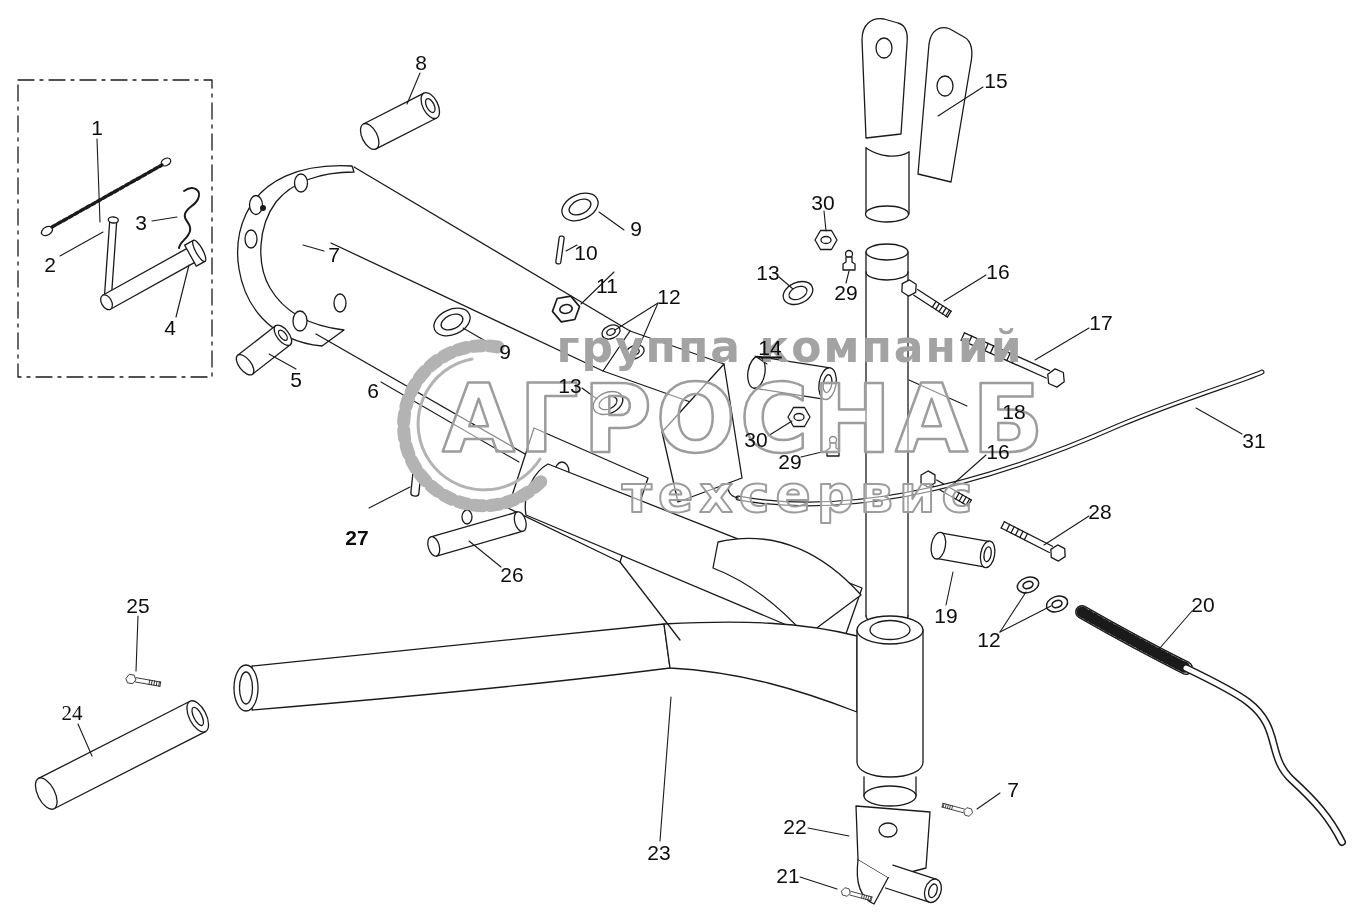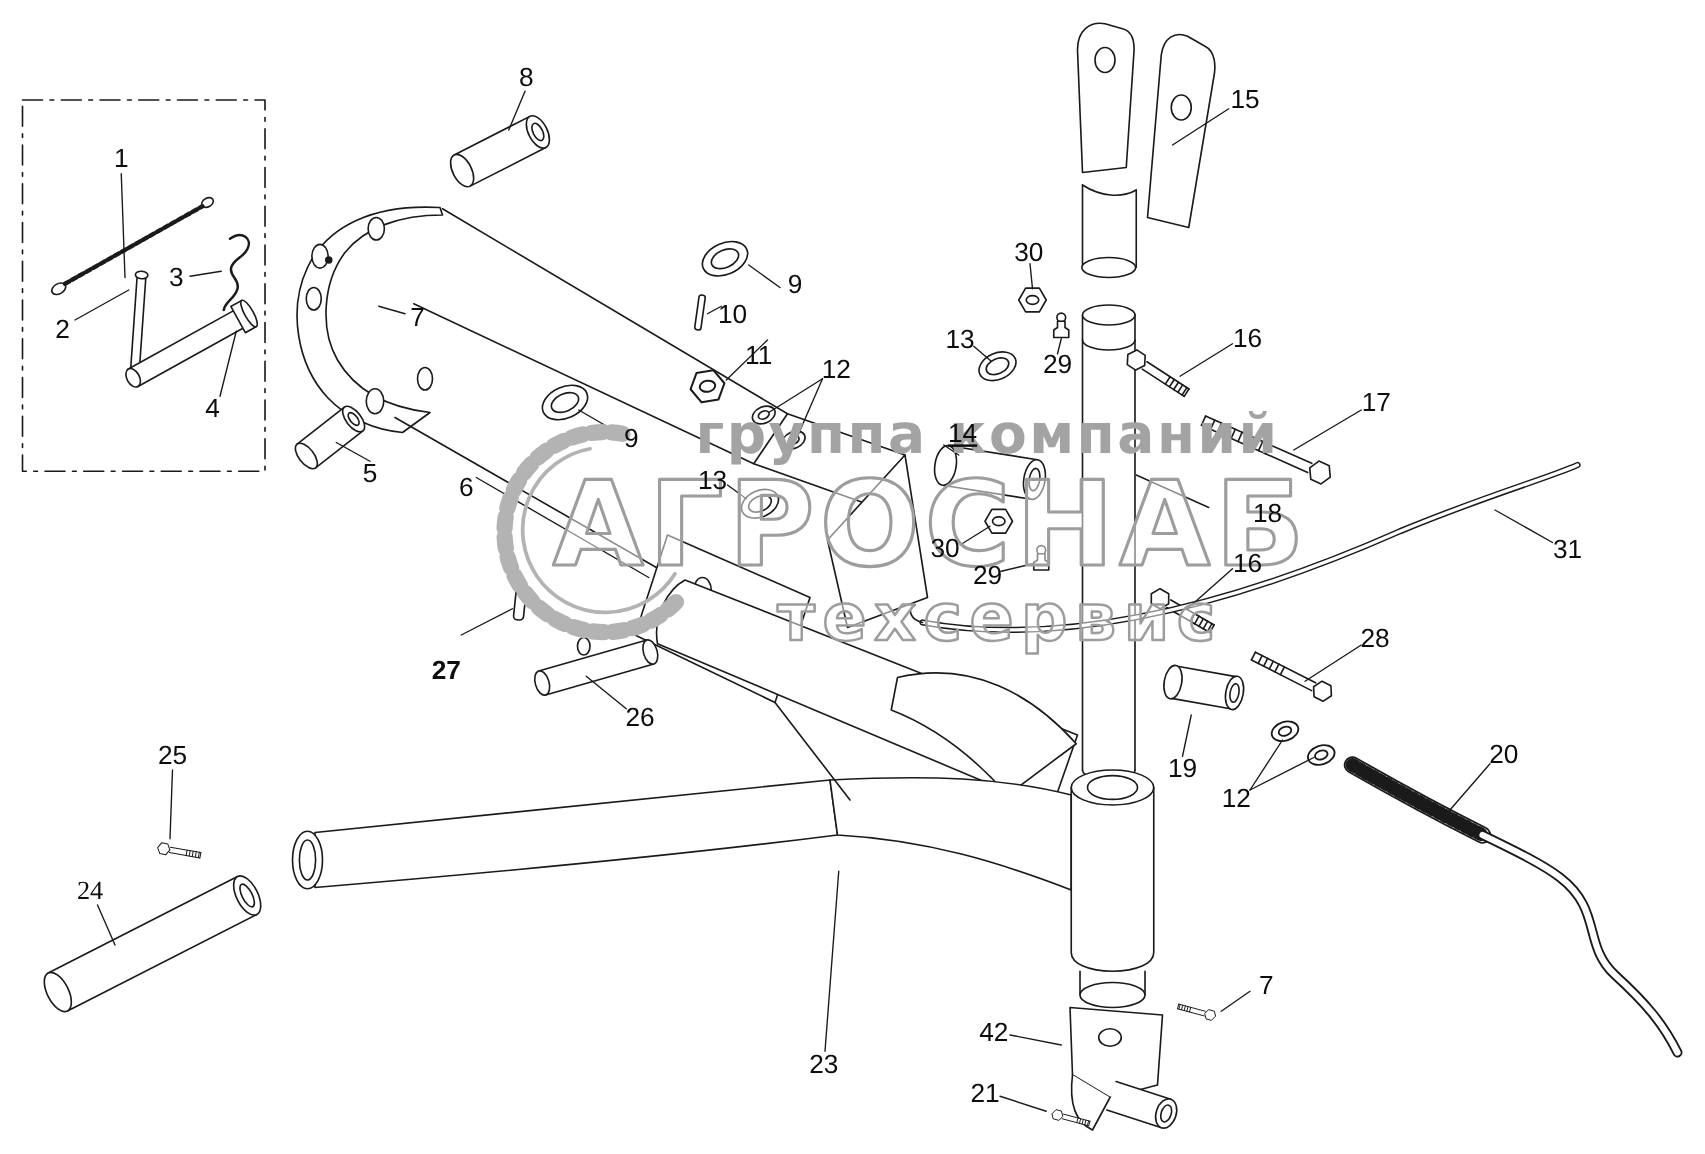--- a/index.html
+++ b/index.html
@@ -364,17 +364,17 @@
       <div class="part-label" style="left: 512px; top: 574px;">26</div>
       <div class="part-label" style="left: 357px; top: 537px; font-weight: bold;">27</div>
       <div class="part-label" style="left: 1100px; top: 511px;">28</div>
       <div class="part-label" style="left: 946px; top: 615px;">19</div>
       <div class="part-label" style="left: 989px; top: 639px;">12</div>
       <div class="part-label" style="left: 1203px; top: 604px;">20</div>
       <div class="part-label" style="left: 138px; top: 605px;">25</div>
       <div class="part-label" style="left: 72px; top: 713px; font-family: Liberation Serif, serif;">24</div>
       <div class="part-label" style="left: 659px; top: 852px;">23</div>
       <div class="part-label" style="left: 1013px; top: 789px;">7</div>
-      <div class="part-label" style="left: 795px; top: 826px;">42</div>
+      <div class="part-label" style="left: 795px; top: 826px;">22</div>
       <div class="part-label" style="left: 788px; top: 875px;">21</div>
     </div>
 
 </div>
 
 </body></html>

